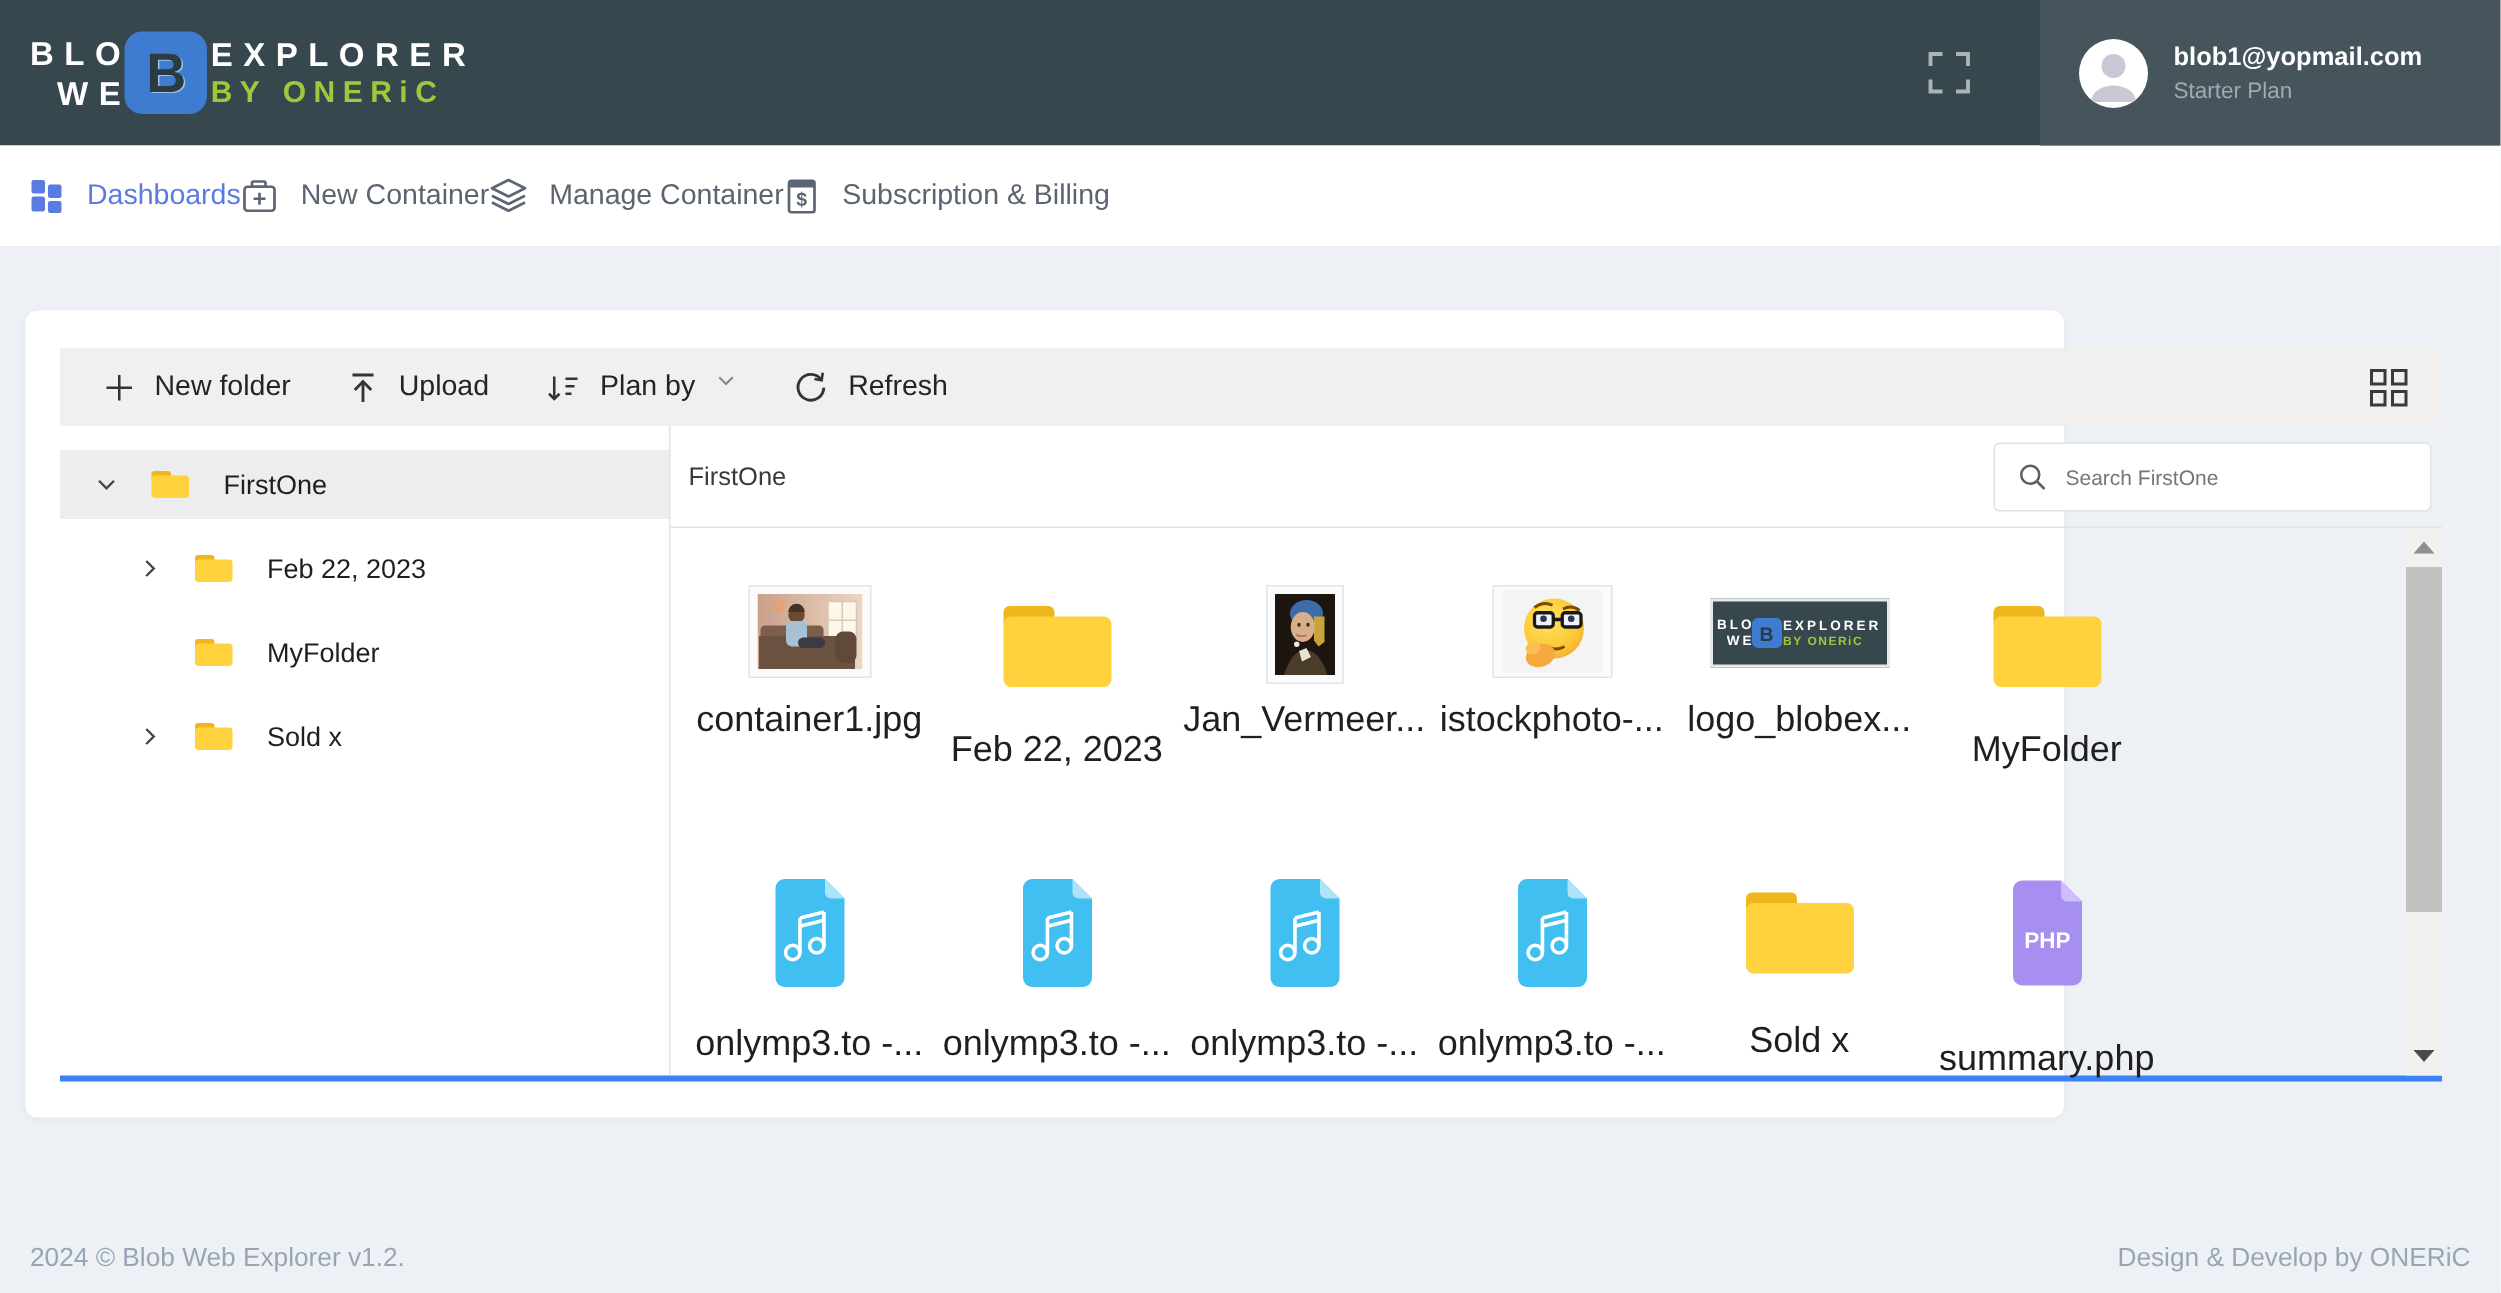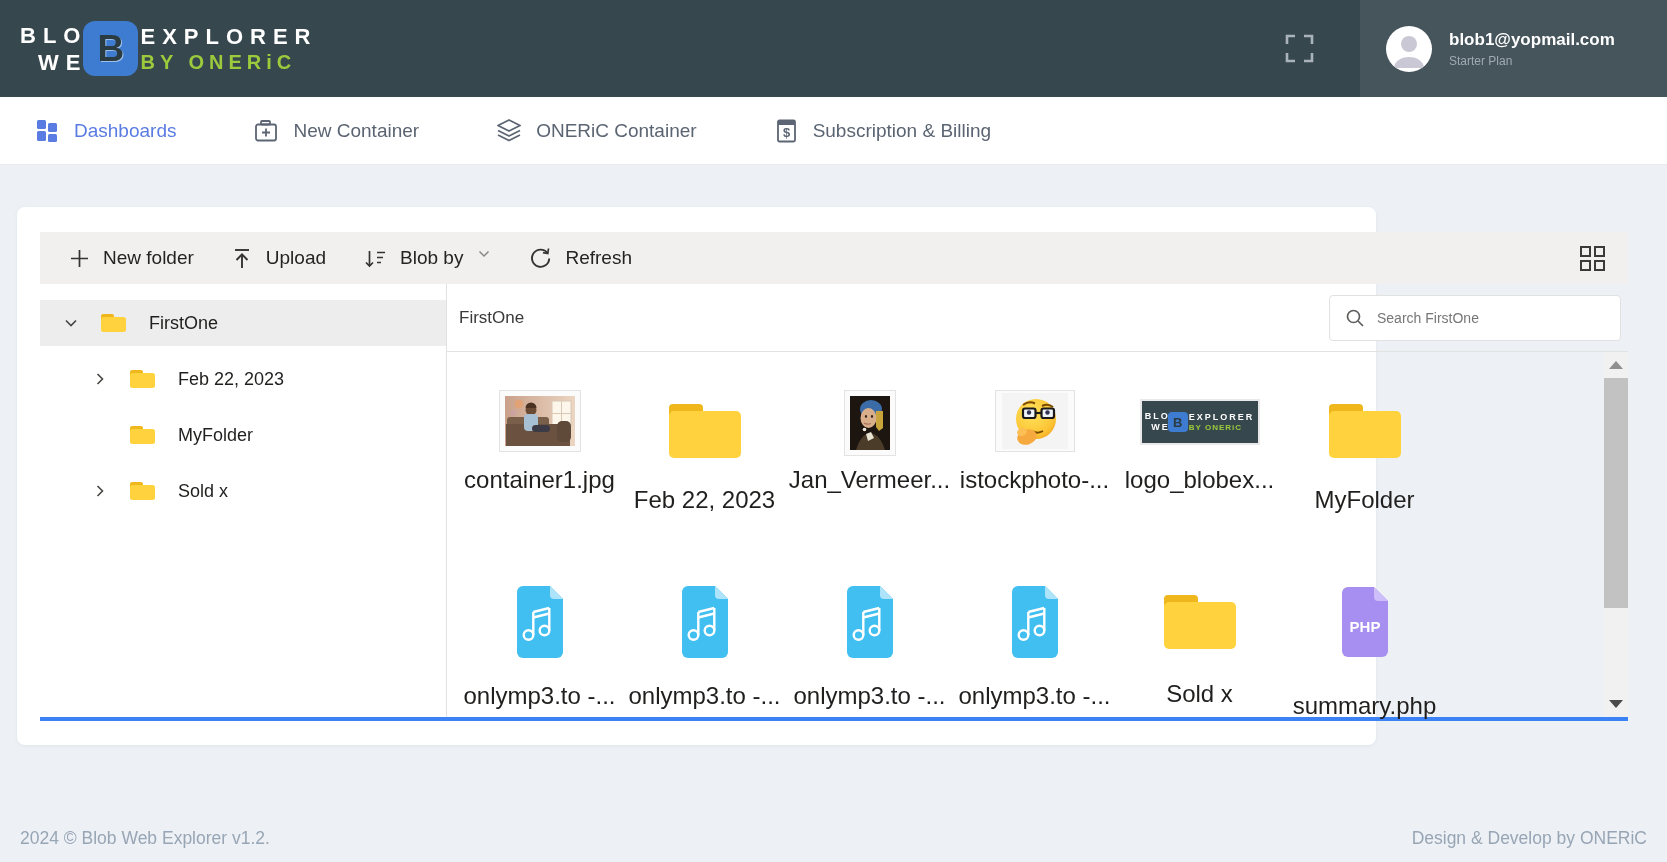--- a/index.html
+++ b/index.html
@@ -14,24 +14,24 @@
   .logo-badge { width:55px; height:55px; background:#3d7cd0; border-radius:12px; color:#2b3b42; font-weight:800; font-size:37px; display:flex; align-items:center; justify-content:center; margin:0 2px 0 -4px;
                 text-shadow:1px 1px 0 #9cc0ea; }
   .logo-line1 { color:#fff; font-weight:800; font-size:22px; line-height:27px; letter-spacing:7px; }
   .logo-line2 { color:#9bcb3c; font-weight:600; font-size:20px; line-height:25px; letter-spacing:5px; }
   .topbar-spacer { flex:1; }
   .fullscreen-btn { margin-right:45px; cursor:pointer; }
   .user-box { width:307px; height:97px; background:#46545c; display:flex; align-items:center; padding-left:26px; cursor:pointer; }
   .avatar { width:46px; height:46px; border-radius:50%; background:#fff; overflow:hidden; flex:none; }
   .user-meta { margin-left:17px; }
   .user-email { color:#fff; font-size:17px; font-weight:700; }
-  .user-plan { color:#9fabb1; font-size:12px; margin-top:4px; }
-
-  
-  .navbar { height:68px; background:#fff; border-bottom:1px solid #ebebeb; display:flex; align-items:center; padding-left:36px; gap:77px; }
+  .user-plan { color:#9fabb1; font-size:15px; margin-top:4px; }
+
+  
+  .navbar { height:68px; background:#fff; border-bottom:1px solid #ebebeb; display:flex; align-items:center; padding-left:20px; }
   .nav-item { display:flex; align-items:center; gap:14px; font-size:19px; color:#5b6472; cursor:pointer; white-space:nowrap; }
   .nav-item.active { color:#5a7ce2; }
 
   
   .page { position:relative; height:696px; background:#edf1f6; }
   .card { position:absolute; left:17px; top:42px; width:1359px; height:538px; background:#fff; border-radius:8px; box-shadow:0 1px 4px rgba(40,60,80,.06); }
 
   .toolbar { position:absolute; left:23px; top:25px; width:1588px; height:52px; background:#f1f0ee; display:flex; align-items:center; padding:0 18px 0 29px; gap:37px; }
   .tool-btn { display:flex; align-items:center; gap:13px; font-size:19px; color:#252423; cursor:pointer; white-space:nowrap; }
   .tool-caret { margin-left:2px; transform:translateY(-4px); }
@@ -148,21 +148,21 @@
       <path d="M13 10.5 v8 M9 14.5 h8"></path>
     </svg>
     <span>New Container</span>
   </div>
   <div class="nav-item">
     <svg width="26" height="26" viewBox="0 0 26 26" fill="none" stroke="#5c6573" stroke-width="1.8" stroke-linejoin="round">
       <path d="M13 2 L24 7.5 L13 13 L2 7.5 Z"></path>
       <path d="M2 12.5 L13 18 L24 12.5"></path>
       <path d="M2 17 L13 22.5 L24 17"></path>
     </svg>
-    <span>ONERiC Container</span>
+    <span>Manage Container</span>
   </div>
   <div class="nav-item">
     <svg width="25" height="26" viewBox="0 0 25 26">
       <rect x="4" y="2.5" width="17" height="21" rx="1.5" fill="none" stroke="#5c6573" stroke-width="1.8"></rect>
       <rect x="4" y="2.5" width="17" height="4.5" fill="#5c6573"></rect>
       <text x="12.5" y="19" text-anchor="middle" font-size="13" font-weight="bold" fill="#5c6573" font-family="inherit">$</text>
     </svg>
     <span>Subscription &amp; Billing</span>
   </div>
 </nav>
@@ -184,21 +184,21 @@
             <path d="M5.5 13 L11 7.3 L16.5 13"></path>
         </svg>
         <span>Upload</span>
       </div>
       <div class="tool-btn">
         <svg width="24" height="21" viewBox="0 0 24 21" fill="none" stroke="#333" stroke-width="1.7">
           <path d="M6.5 3 V18"></path>
             <path d="M3 14.5 L6.5 18 L10 14.5"></path>
           <path d="M14 4.5 H22 M14 9.5 H20 M14 14.5 H18"></path>
         </svg>
-        <span>Blob by</span>
+        <span>Plan by</span>
         <svg class="tool-caret" width="12" height="8" viewBox="0 0 12 8" fill="none" stroke="#8a8886" stroke-width="1.5">
           <path d="M1.5 1.5 L6 6 L10.5 1.5"></path>
         </svg>
       </div>
       <div class="tool-btn">
         <svg width="25" height="24" viewBox="0 0 25 24" fill="none" stroke="#333" stroke-width="1.9">
           <path d="M20.6 7.2 A 8.6 8.6 0 1 0 22.2 12.4"></path>
           <path d="M21.5 2.5 L20.8 7.5 L16 6.6" stroke-width="1.7"></path>
         </svg>
         <span>Refresh</span>

